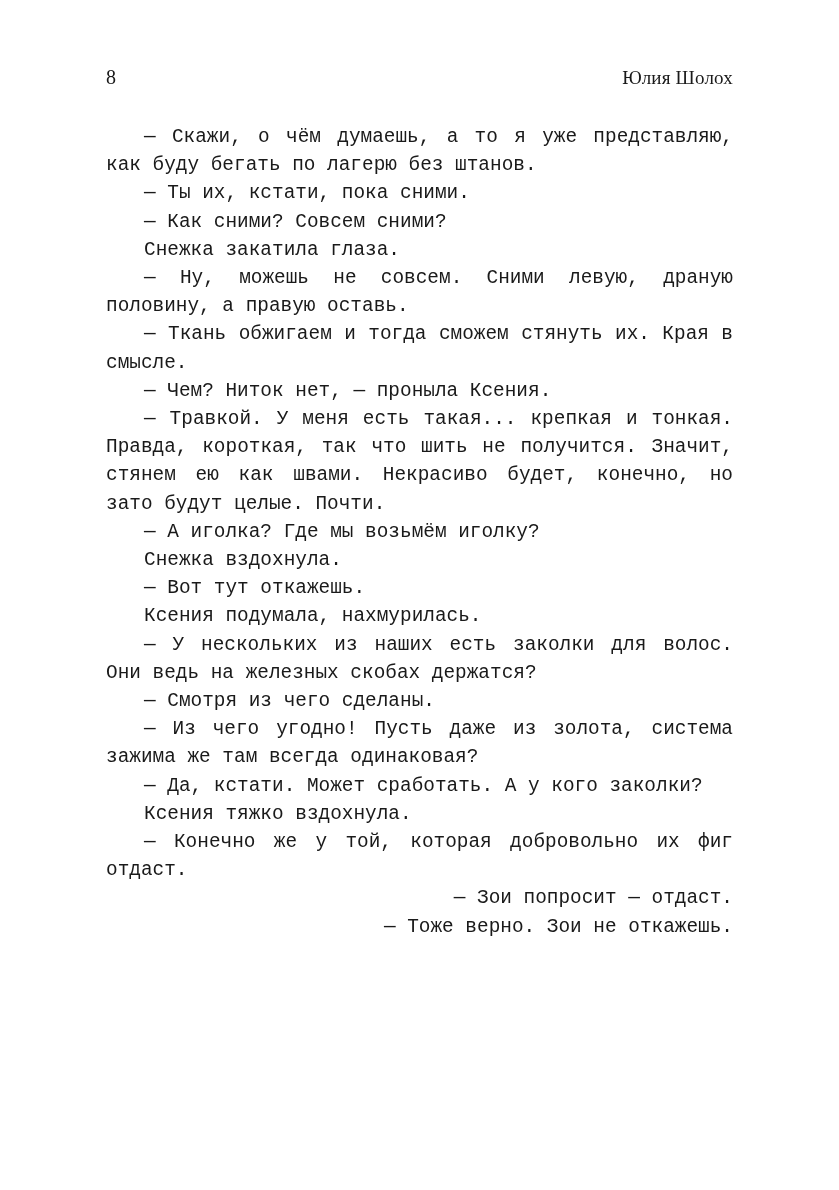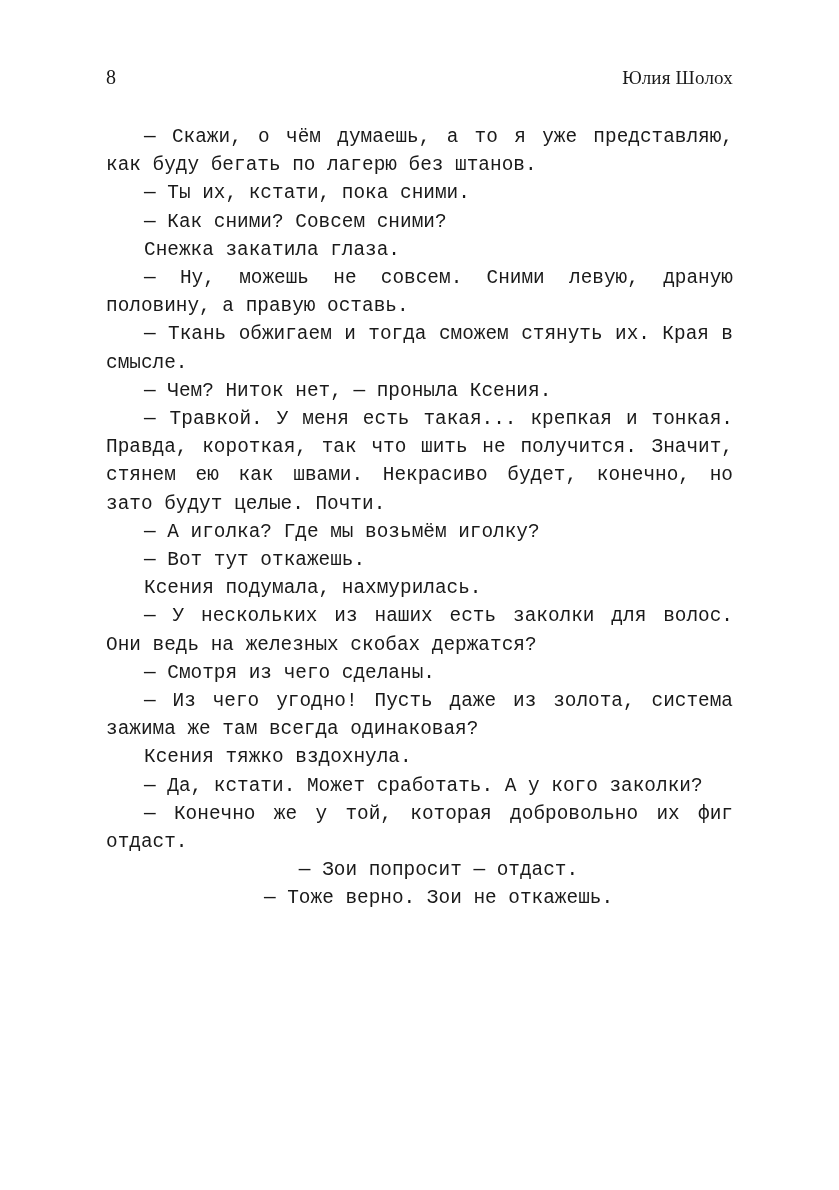--- a/index.html
+++ b/index.html
@@ -43,21 +43,21 @@
     text-align: justify;
     text-justify: inter-word;
     hyphens: manual;
   }
   .body-text p {
     margin: 0;
     text-indent: 38px;
     font-family: Liberation Mono, monospace;
   }
   .body-text p.last {
-    text-align: center;
+    text-align: right;
   }
 </style>
 </head>
 <body>
 
 <div class="page">
 
   <div class="running-head">
     <span class="folio">8</span>
     <span class="head-title">Юлия Шолох</span>
@@ -66,25 +66,26 @@
   <div class="body-text">
     <p>— Скажи, о чём думаешь, а то я уже представляю, как буду бегать по лагерю без штанов.</p>
     <p>— Ты их, кстати, пока сними.</p>
     <p>— Как сними? Совсем сними?</p>
     <p>Снежка закатила глаза.</p>
     <p>— Ну, можешь не совсем. Сними левую, драную половину, а правую оставь.</p>
     <p>— Ткань обжигаем и тогда сможем стянуть их. Края в смысле.</p>
     <p>— Чем? Ниток нет, — проныла Ксения.</p>
     <p>— Травкой. У меня есть такая... крепкая и тонкая. Правда, короткая, так что шить не получится. Значит, стянем ею как швами. Некрасиво будет, конечно, но зато будут целые. Почти.</p>
     <p>— А иголка? Где мы возьмём иголку?</p>
+    <p>Снежка вздохнула.</p>
     <p>— Вот тут откажешь.</p>
     <p>Ксения подумала, нахмурилась.</p>
     <p>— У нескольких из наших есть заколки для волос. Они ведь на железных скобах держатся?</p>
     <p>— Смотря из чего сделаны.</p>
     <p>— Из чего угодно! Пусть даже из золота, система зажима же там всегда одинаковая?</p>
+    <p>— Да, кстати. Может сработать. А у кого заколки?</p>
     <p>Ксения тяжко вздохнула.</p>
-    <p>— Да, кстати. Может сработать. А у кого заколки?</p>
     <p>— Конечно же у той, которая добровольно их фиг отдаст.</p>
     <p class="last">— Зои попросит — отдаст.</p>
     <p class="last">— Тоже верно. Зои не откажешь.</p>
   </div>
 
 </div>
 
 </body></html>

